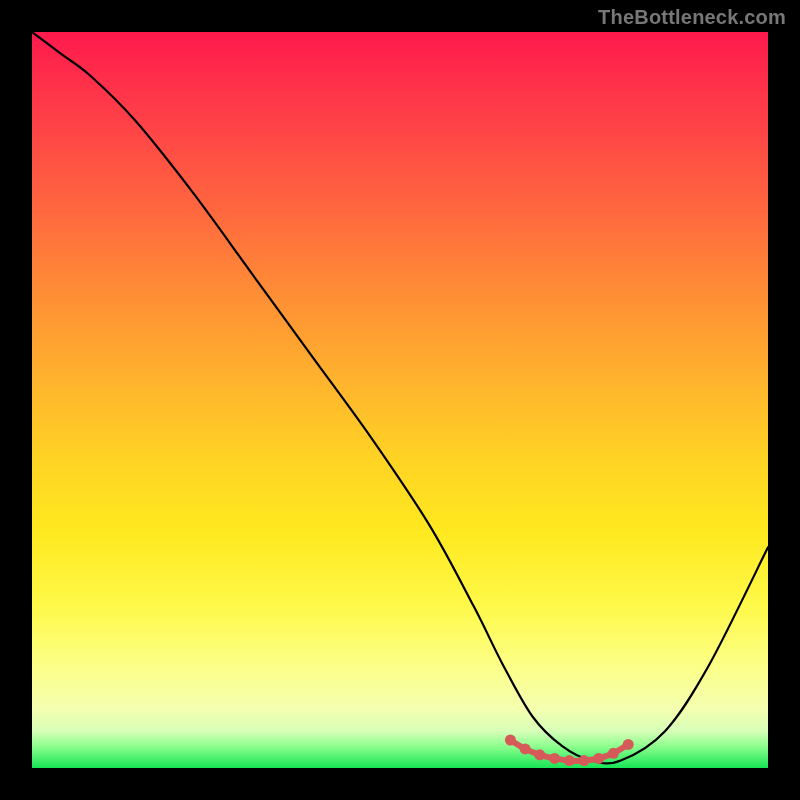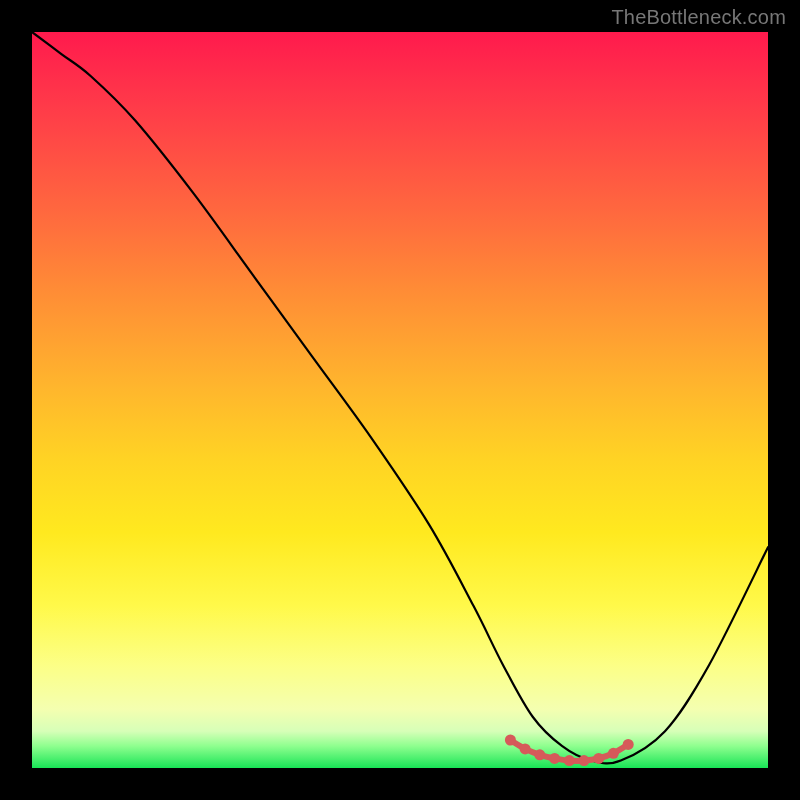--- a/index.html
+++ b/index.html
@@ -45,21 +45,21 @@
       #8fff8f 97%,
       #18e456 100%
     );
   }
   .watermark {
     position: absolute;
     top: 6px;
     right: 14px;
     color: #777;
     font-size: 20px;
-    font-weight: 400;
+    font-weight: 700;
     letter-spacing: 0.2px;
   }
   svg.lines {
     position: absolute;
     inset: 0;
   }
 </style>
 </head>
 <body>
 

